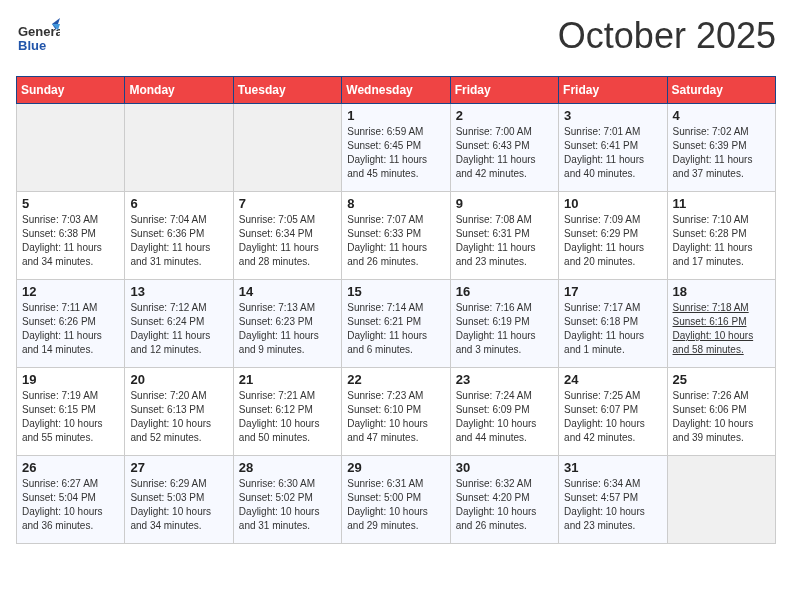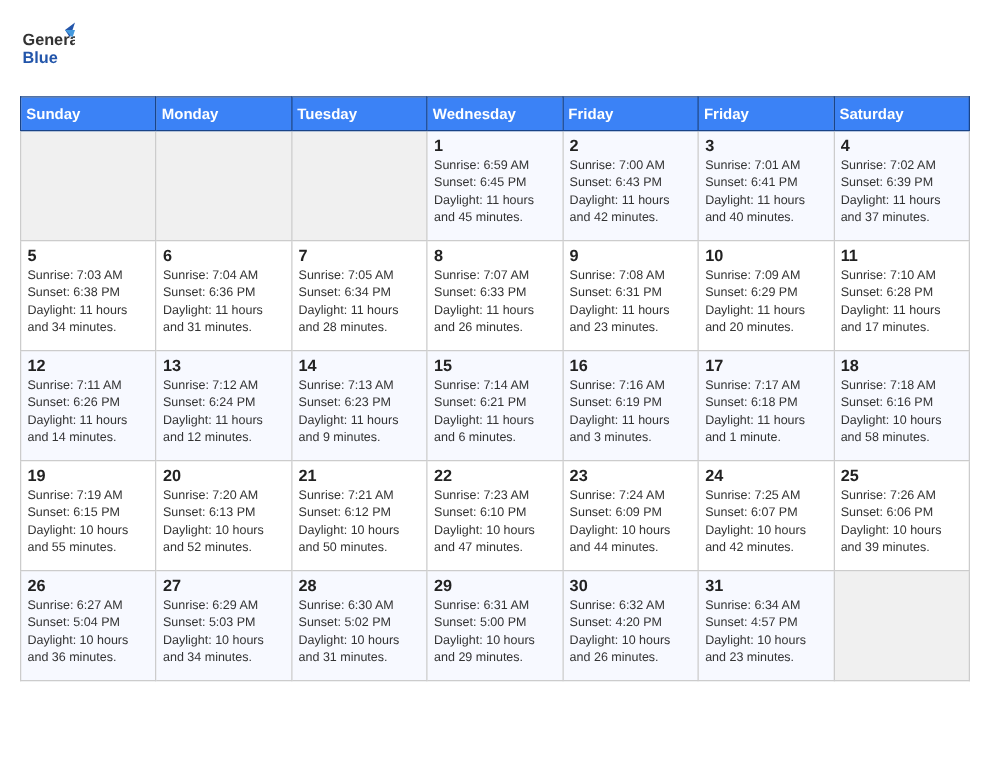--- a/index.html
+++ b/index.html
@@ -33,21 +33,21 @@
     .location {
       font-size: 16px;
       color: #555;
     }
     table {
       width: 100%;
       border-collapse: collapse;
       table-layout: fixed;
     }
     thead tr th {
-      background-color: #3b82f6;
+      background-color: #ef4444;
       color: #fff;
       font-size: 12px;
       font-weight: bold;
       padding: 6px 4px;
       text-align: left;
       border: 1px solid #1a4488;
     }
     tbody tr td {
       border: 1px solid #ccc;
       vertical-align: top;
@@ -87,20 +87,21 @@
     <div>
       <svg width="44" height="44" viewBox="0 0 44 44">
         <text x="2" y="20" font-size="13" font-weight="bold" fill="#333">General</text>
         <text x="2" y="34" font-size="13" font-weight="bold" fill="#2255aa">Blue</text>
         <polygon points="36,8 44,2 40,14" fill="#2255aa"></polygon>
         <polygon points="36,8 44,8 42,14" fill="#4499dd"></polygon>
       </svg>
     </div>
   </div>
   <div class="title-block">
+    <div class="month-title">October 2025</div>
   </div>
 </div>
 
 <table>
   <thead>
     <tr>
     <th>Sunday</th>
         <th>Monday</th>
         <th>Tuesday</th>
         <th>Wednesday</th>
@@ -215,21 +216,21 @@
 Daylight: 11 hours and 3 minutes.</div>
         </td>
         <td>
           <div class="day-number">17</div>
           <div class="day-info" style="white-space: pre-line;">Sunrise: 7:17 AM
 Sunset: 6:18 PM
 Daylight: 11 hours and 1 minute.</div>
         </td>
         <td>
           <div class="day-number">18</div>
-          <div class="day-info" style="white-space: pre-line;">Sunrise: 7:18 AM
+          <div class="day-info" style="white-space: pre-line; text-decoration: underline;">Sunrise: 7:18 AM
 Sunset: 6:16 PM
 Daylight: 10 hours and 58 minutes.</div>
         </td>
       </tr>
       <tr>
         <td>
           <div class="day-number">19</div>
           <div class="day-info" style="white-space: pre-line;">Sunrise: 7:19 AM
 Sunset: 6:15 PM
 Daylight: 10 hours and 55 minutes.</div>

